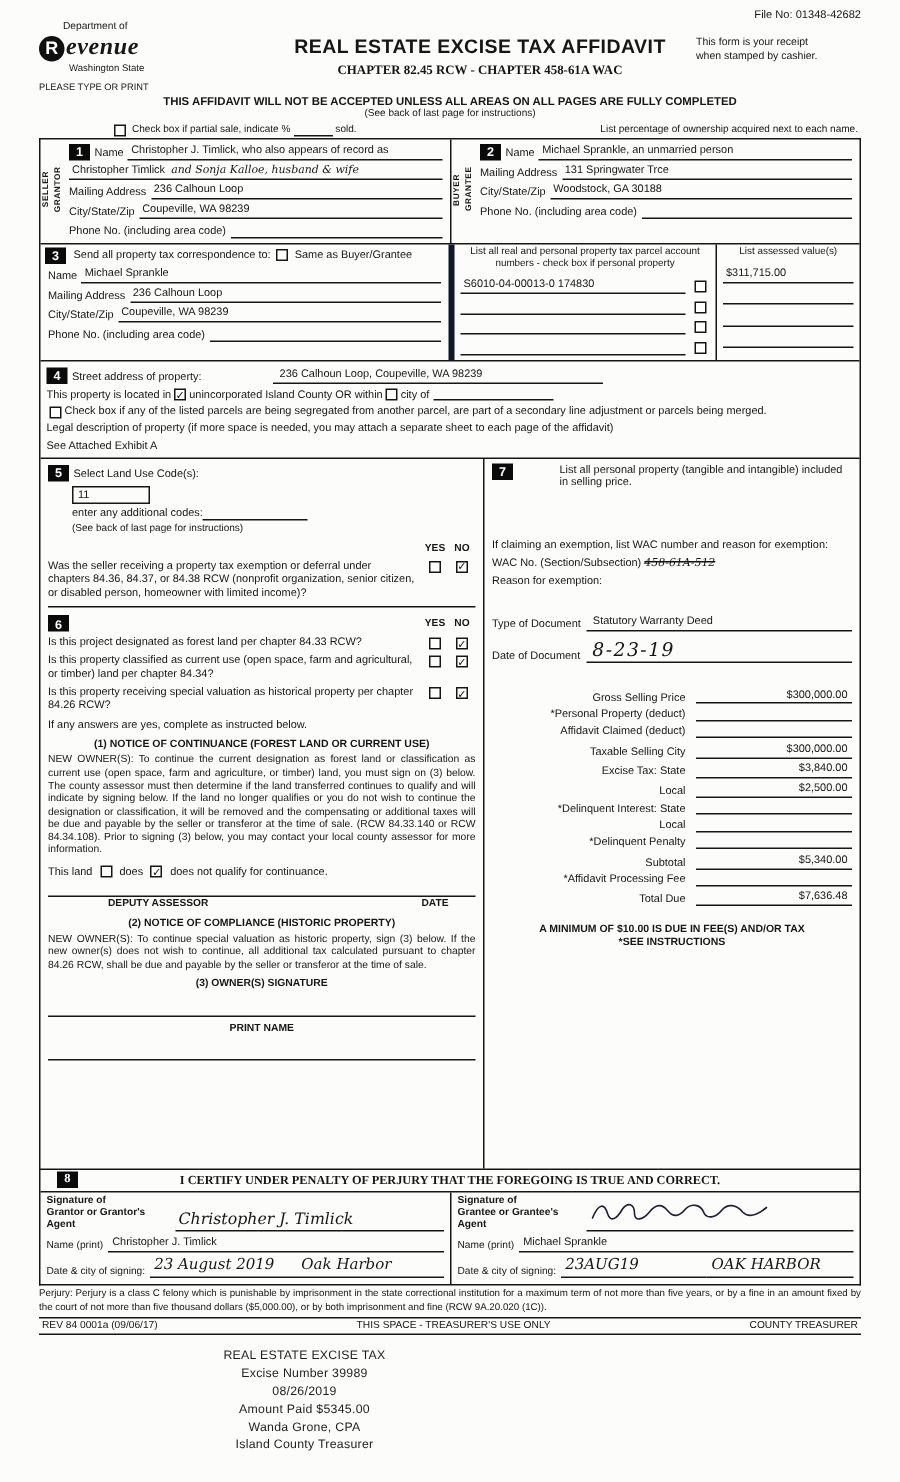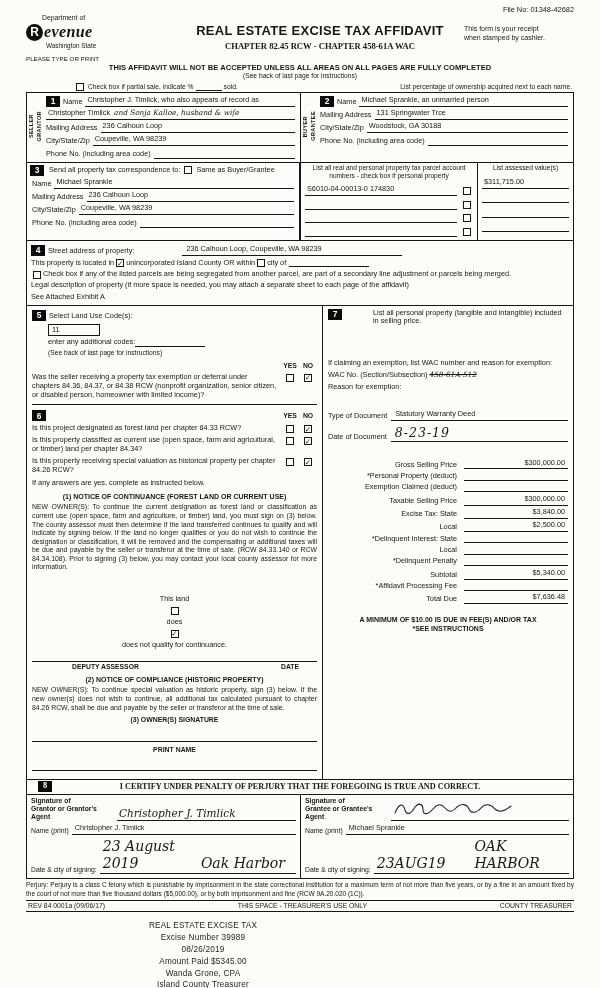--- a/index.html
+++ b/index.html
@@ -40,21 +40,21 @@
   .vlabel { width:16px; display:flex; align-items:center; justify-content:center; gap:1px; }
   .vlabel span { writing-mode:vertical-rl; transform:rotate(180deg); font-size:5.5px; font-weight:bold; letter-spacing:.4px; }
   .pfields { flex:1; }
   .frow { display:flex; align-items:flex-end; margin:2px 3px 0; min-height:11px; }
   .frow .lbl { white-space:nowrap; padding-right:3px; }
   .frow .val { flex:1; border-bottom:1px solid #161616; padding:0 2px 1px; min-height:9px; }
 
   .sec3 { display:flex; border-top:1px solid #161616; }
   .s3l { width:272px; padding:1px 2px 3px; }
   .s3head { display:flex; align-items:center; gap:2px; flex-wrap:wrap; margin:1px 1px 2px; }
-  .s3m { flex:1; border-left:2px solid #0f172a; padding:1px 4px 3px; display:flex; flex-direction:column; }
+  .s3m { flex:1; border-left:4px solid #0f172a; padding:1px 4px 3px; display:flex; flex-direction:column; }
   .s3mhead { font-size:6.6px; text-align:center; line-height:1.2; margin-bottom:1px; }
   .prow { display:flex; align-items:flex-end; margin-top:4.5px; }
   .prow .pv { flex:1; border-bottom:1px solid #161616; padding:0 2px 1px; min-height:9px; }
   .prow .cb { margin-left:6px; margin-bottom:1px; }
   .s3r { width:96px; border-left:1px solid #161616; padding:1px 4px 3px; }
   .s3rhead { font-size:6.6px; text-align:center; margin-bottom:6px; }
   .arow { border-bottom:1px solid #161616; margin-top:4.5px; min-height:10px; padding:0 2px 1px; }
 
   .sec4 { border-top:1px solid #161616; padding:2px 4px 3px; }
   .s4row { display:flex; align-items:flex-end; margin-top:2.5px; flex-wrap:nowrap; }
@@ -75,21 +75,21 @@
   .ynhead { display:flex; align-items:center; margin-top:4px; font-weight:bold; }
   .ynhead .ynspacer { flex:1; }
   .yn { width:18px; text-align:center; font-size:6.8px; }
   .qrow { display:flex; align-items:flex-start; margin-top:3px; }
   .qrow .q { flex:1; padding-right:4px; }
   .qcb { width:18px; display:flex; justify-content:center; padding-top:1px; }
   .s6 { border-top:1px solid #161616; margin-top:5px; padding-top:1px; }
   .ifyes { margin-top:4px; }
   .ntitle { text-align:center; font-weight:bold; margin-top:5px; font-size:7px; }
   .nbody { margin-top:2px; text-align:justify; font-size:6.9px; line-height:1.24; }
-  .landrow { display:flex; align-items:center; gap:3px; margin-top:23px;flex-direction:column; }
+  .landrow { display:flex; align-items:center; gap:3px; margin-top:5px; }
   .sigline { border-bottom:1px solid #161616; margin-top:11px; }
   .sigline.tall { margin-top:16px; }
   .siglabels { display:flex; justify-content:space-between; padding:1px 18px 0 40px; font-size:6.8px; font-weight:bold; }
   .center-label { text-align:center; font-weight:bold; font-size:6.9px; margin-top:4px; }
 
   .s7head { display:flex; align-items:flex-start; margin-top:1px; }
   .s7head span:last-child { flex:1;margin-left:28px; }
   .spacer.h30 { height:30px; } .spacer.h14 { height:14px; }
   .s7line { margin-top:3px; }
   .docrow { display:flex; align-items:flex-end; margin-top:4px; }
@@ -110,21 +110,21 @@
   .s8cols { display:flex; border-top:1px solid #161616; }
   .s8col { width:50%; padding:2px 4px 4px; }
   .s8col.right { border-left:1px solid #161616; }
   .s8sigrow { display:flex; align-items:flex-end; min-height:24px; }
   .s8lbl { width:86px; flex:none; }
   .s8lbl .b { display:block; font-weight:bold; font-size:6.8px; }
   .s8sig { flex:1; border-bottom:1px solid #161616; font-size:10.5px; padding:0 2px 1px; transform-origin:left bottom; }
   .s8row { display:flex; align-items:flex-end; margin-top:3px; }
   .s8row .s8small { white-space:nowrap; padding-right:3px; font-size:6.8px; }
   .s8row .val { flex:1; border-bottom:1px solid #161616; padding:0 3px 1px; min-height:9px; }
-  .handval { font-family:"DejaVu Serif", serif; font-style:italic; font-size:14px; }
+  .handval { font-family:"DejaVu Serif", serif; font-style:italic; font-size:10px; }
 
   .perjury { font-size:6.5px; margin-top:2px; text-align:justify; line-height:1.25; }
   .footrow { display:flex; justify-content:space-between; border-top:1px solid #161616; border-bottom:1px solid #161616; margin-top:2px; padding:1px 2px; font-size:6.8px; }
   .stamp { width:210px; margin:8px 0 0 72px; text-align:center; font-size:8.2px; line-height:1.45; color:#1d1d1d; letter-spacing:.2px; }
 </style>
 </head>
 <body>
 
 <div class="page">
 
@@ -409,25 +409,25 @@
         <div class="finrows">
           <div class="finrow">
               <span class="flbl">Gross Selling Price</span>
               <span class="fval">$300,000.00</span>
             </div>
           <div class="finrow">
               <span class="flbl">*Personal Property (deduct)</span>
               <span class="fval"></span>
             </div>
           <div class="finrow">
-              <span class="flbl">Exemption Claimed (deduct)</span>
+              <span class="flbl">Affidavit Claimed (deduct)</span>
               <span class="fval"></span>
             </div>
           <div class="finrow">
-              <span class="flbl">Taxable Selling Price</span>
+              <span class="flbl">Taxable Selling City</span>
               <span class="fval">$300,000.00</span>
             </div>
           <div class="finrow">
               <span class="flbl">Excise Tax:  State</span>
               <span class="fval">$3,840.00</span>
             </div>
           <div class="finrow">
               <span class="flbl">Local</span>
               <span class="fval">$2,500.00</span>
             </div>

